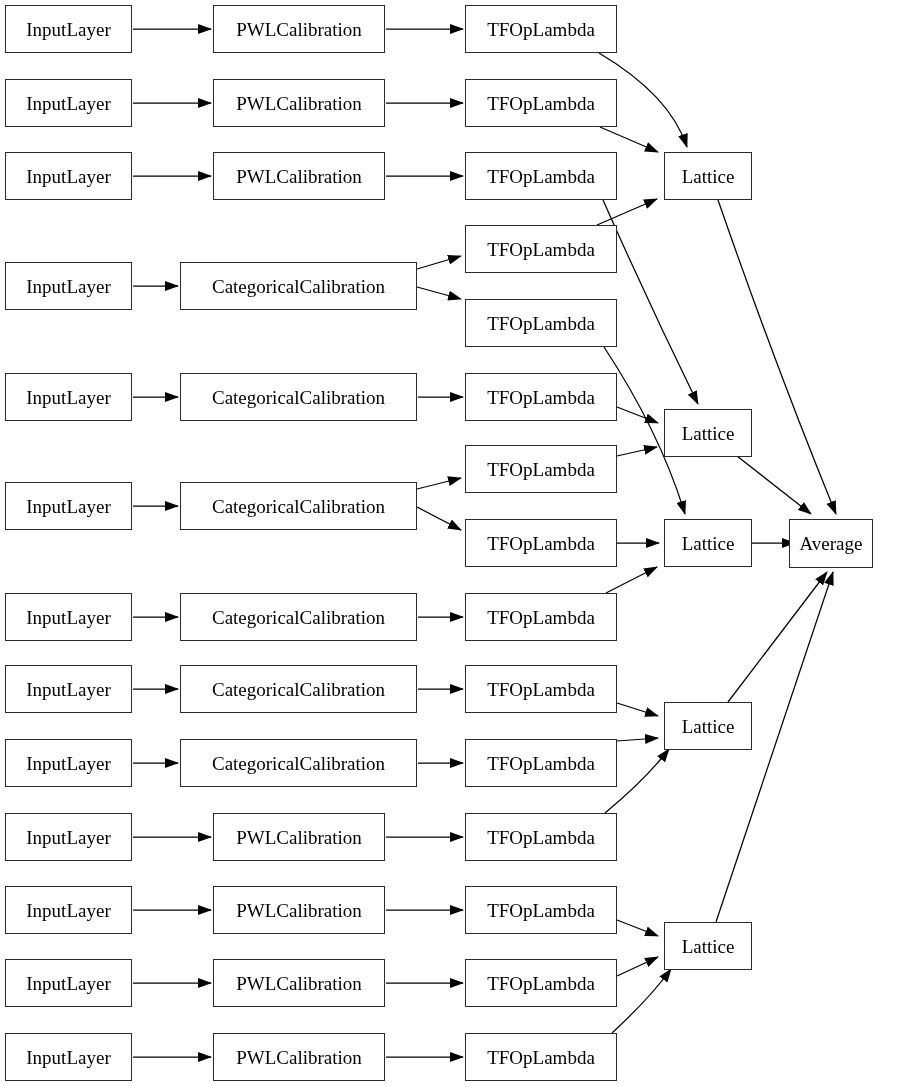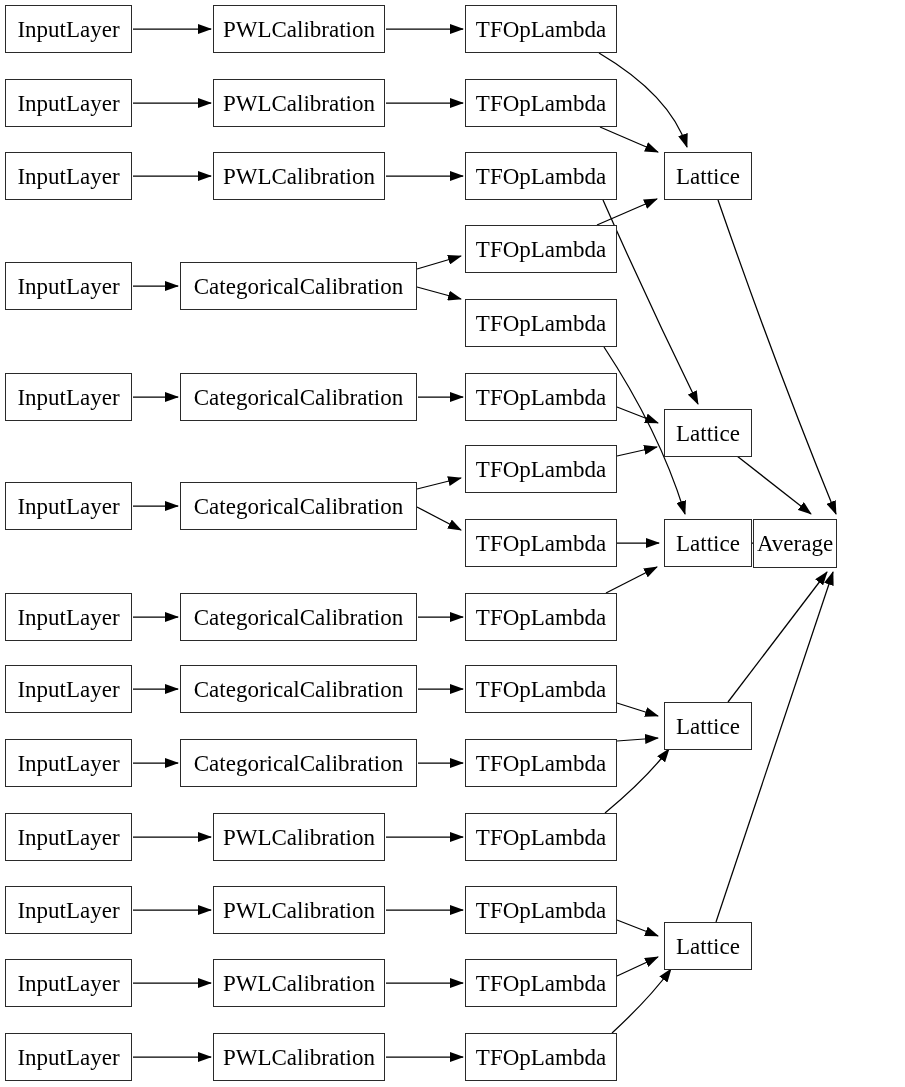--- a/index.html
+++ b/index.html
@@ -26,21 +26,21 @@
     stroke-width: 1.25;
   }
   .node {
     position: absolute;
     box-sizing: border-box;
     background: #ffffff;
     border: 1.5px solid #2a2a2a;
     display: flex;
     align-items: center;
     justify-content: center;
-    font-size: 23px;
+    font-size: 19px;
     line-height: 1;
     color: #000000;
     white-space: nowrap;
   }
 </style>
 </head>
 <body>
 
 <div class="canvas">
   <svg id="edges" width="905" height="1087">
@@ -232,17 +232,17 @@
       </div>
       <div class="node" style="left: 664px; top: 519px; width: 88px; height: 48px;">
         <span>Lattice</span>
       </div>
       <div class="node" style="left: 664px; top: 702px; width: 88px; height: 48px;">
         <span>Lattice</span>
       </div>
       <div class="node" style="left: 664px; top: 922px; width: 88px; height: 48px;">
         <span>Lattice</span>
       </div>
-      <div class="node" style="left: 753px; top: 519px; width: 84px; height: 49px;">
+      <div class="node" style="left: 789px; top: 519px; width: 84px; height: 49px;">
         <span>Average</span>
       </div>
     </div>
 </div>
 
 </body></html>

